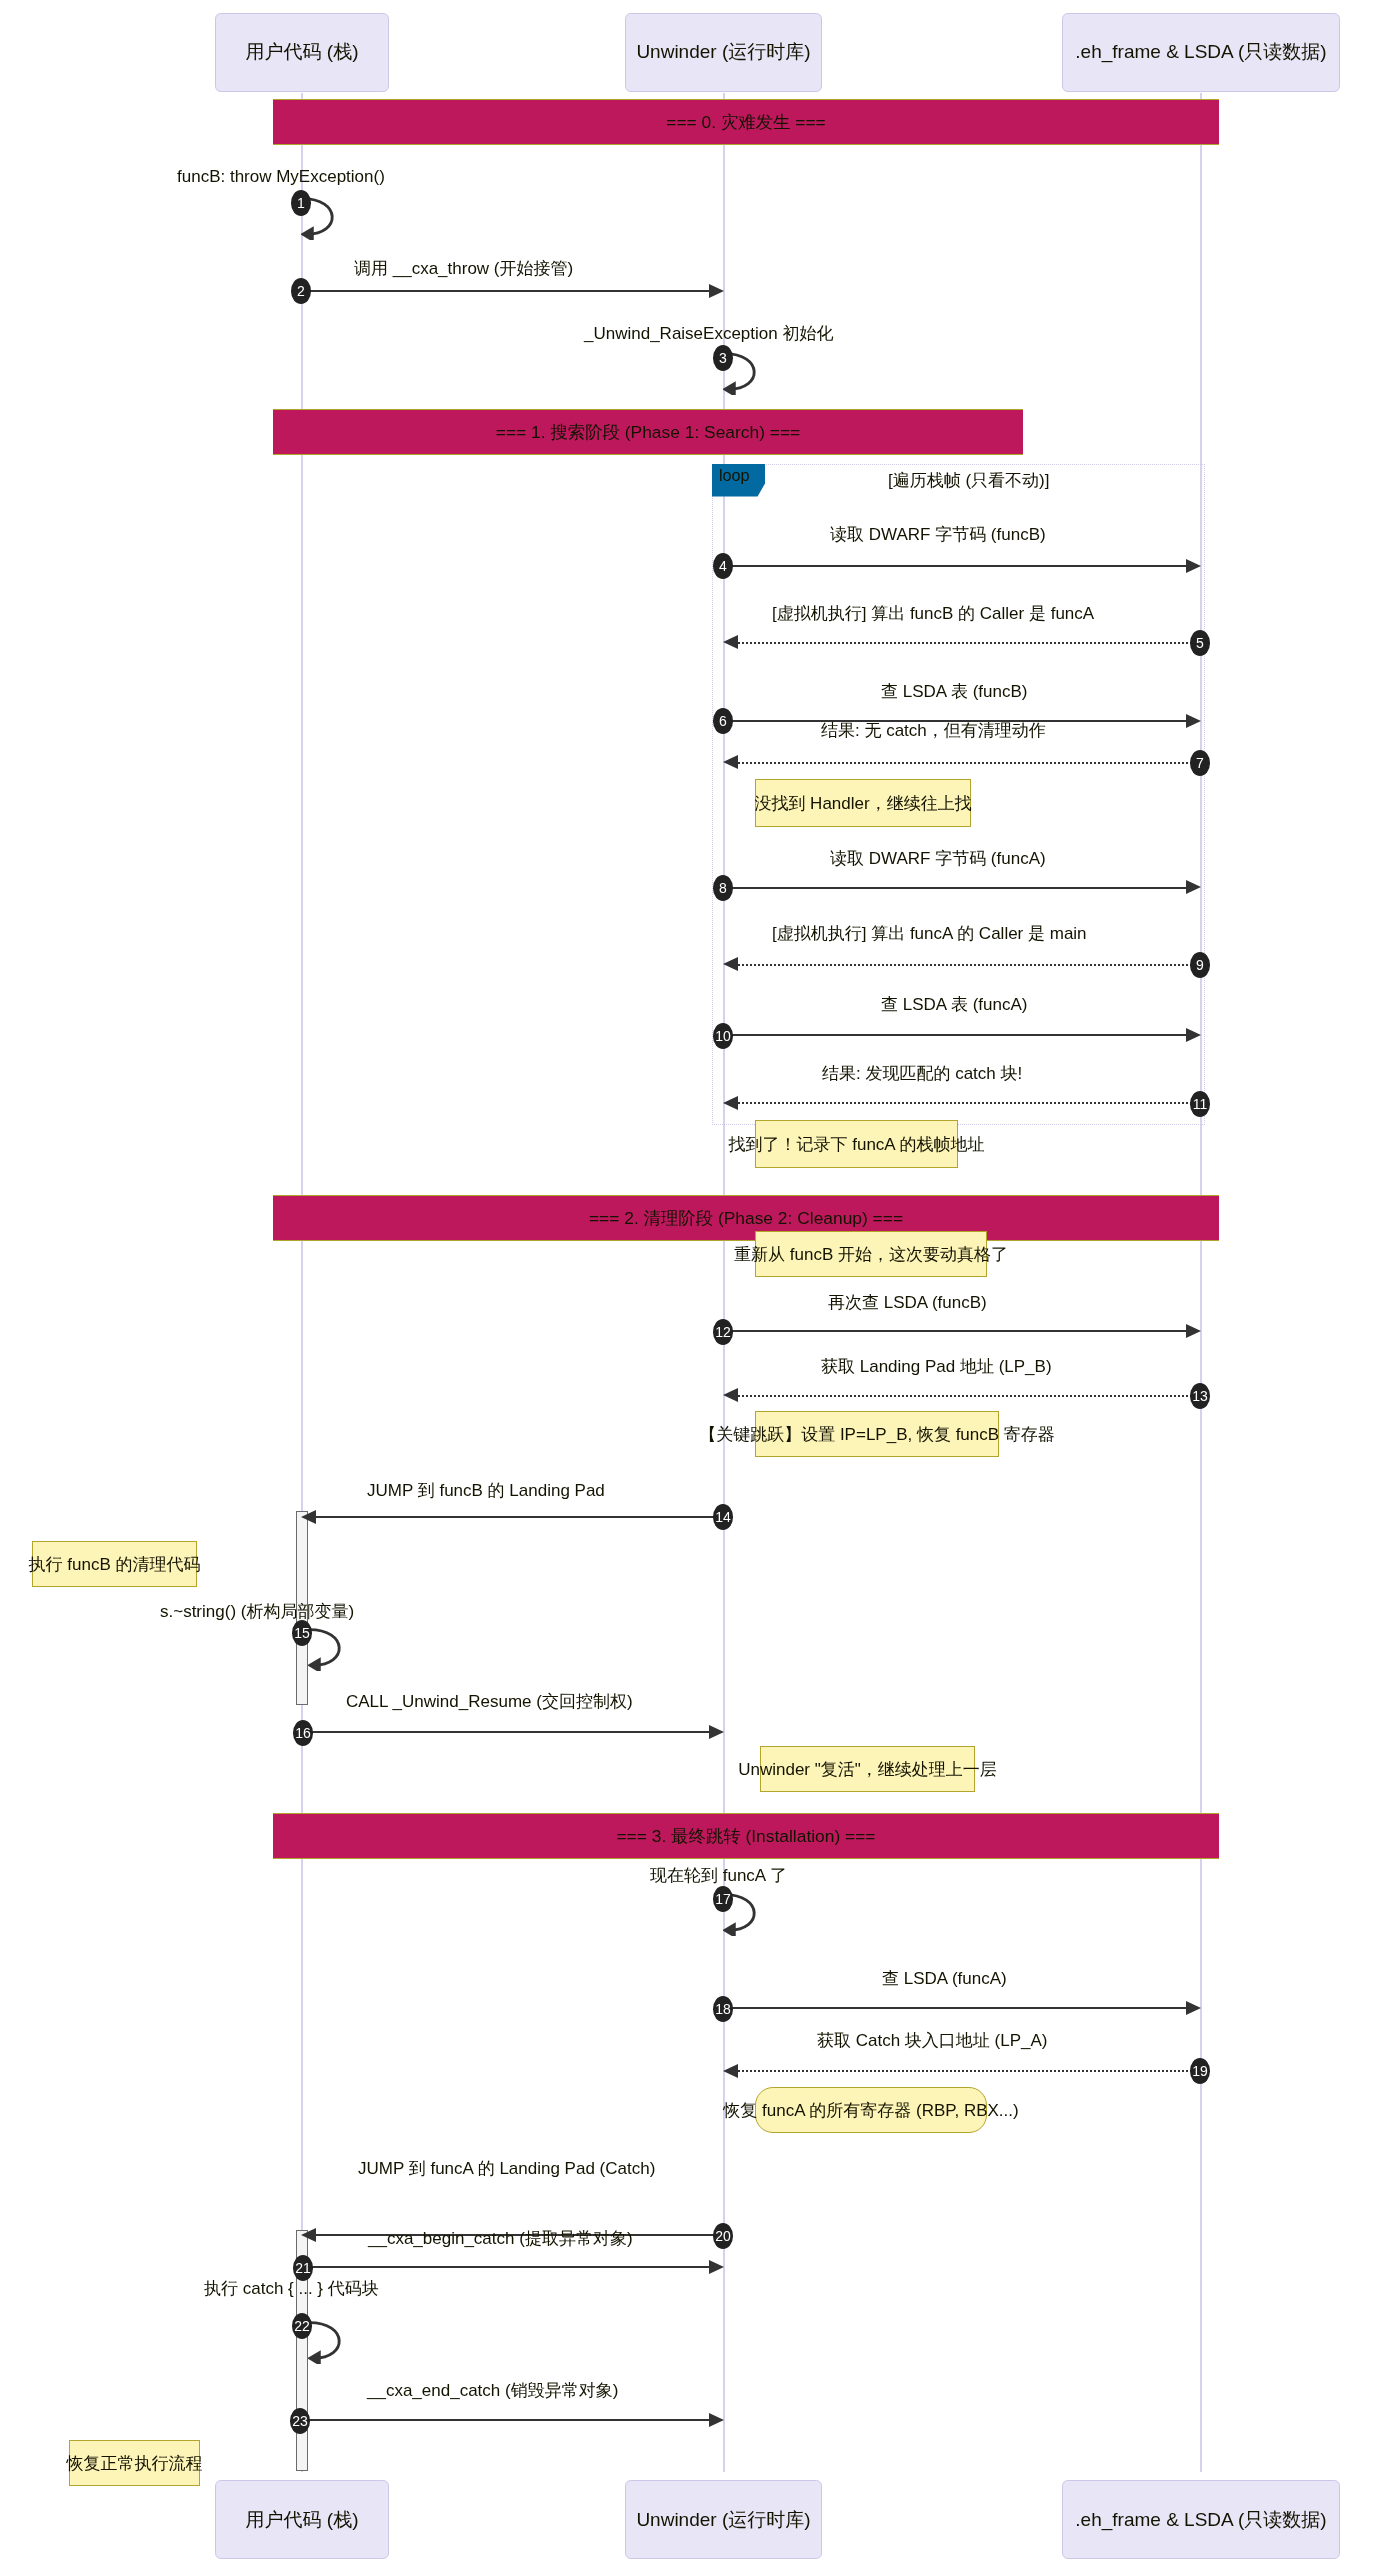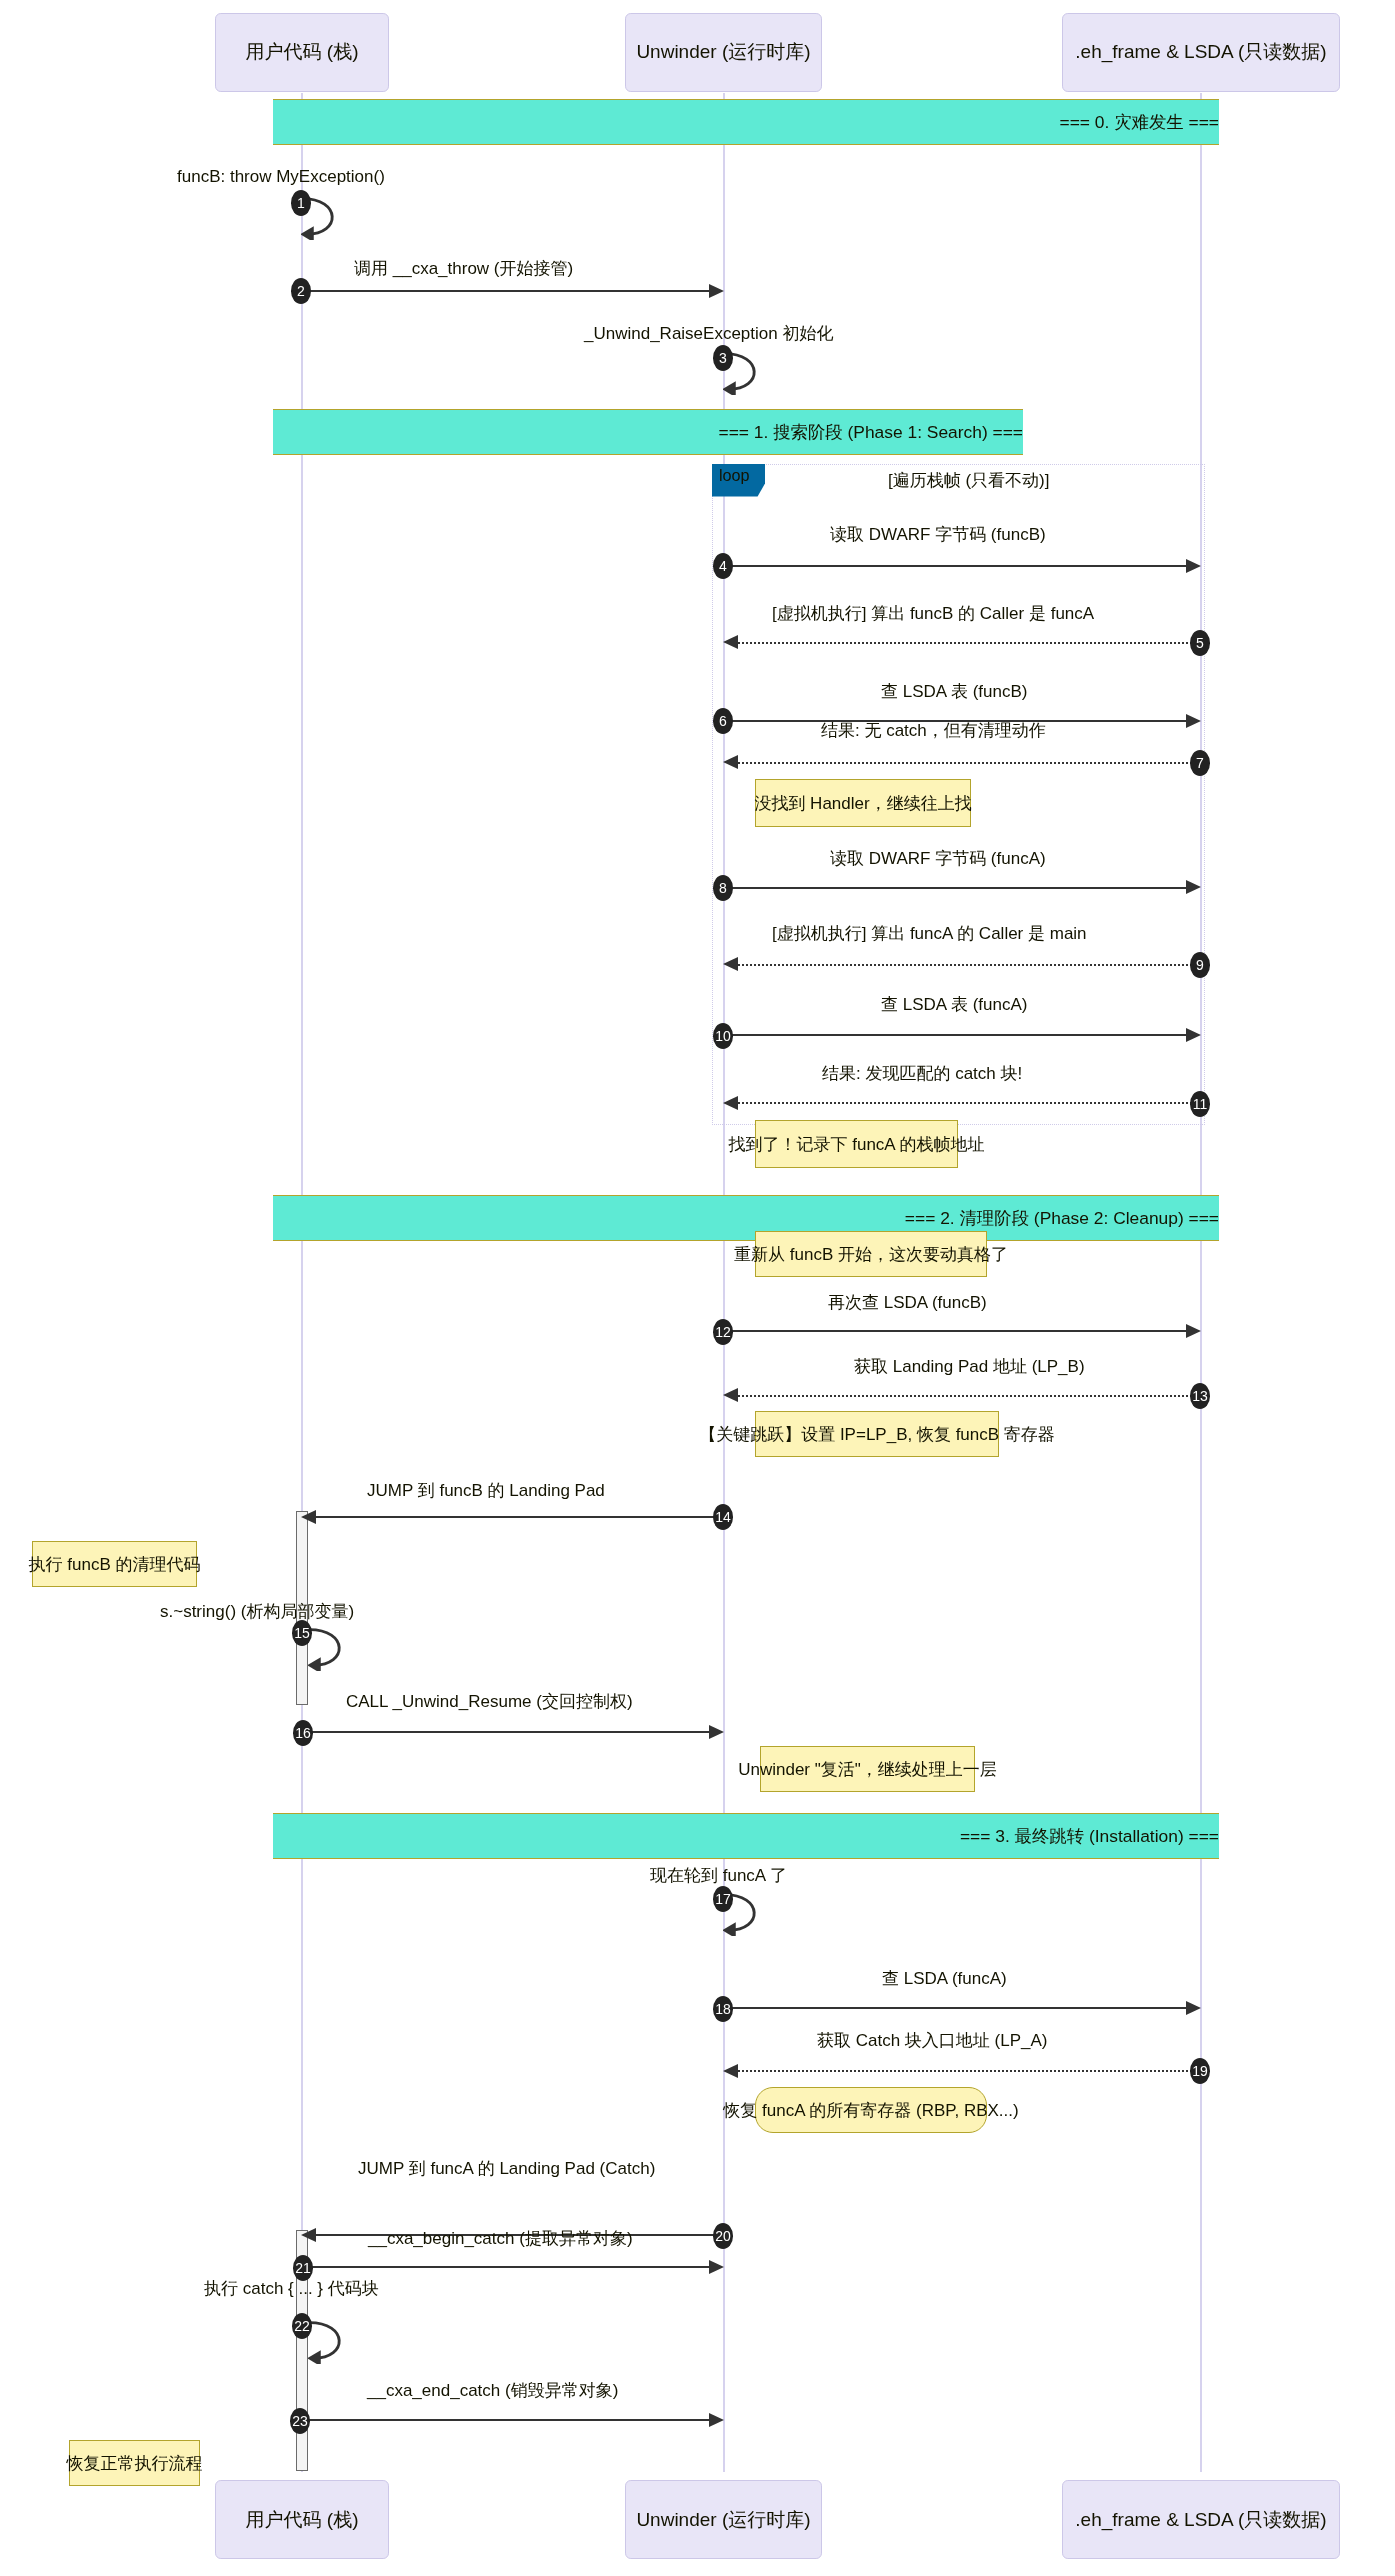--- a/index.html
+++ b/index.html
@@ -33,24 +33,24 @@
     position:absolute;
     width:11.6px;
     background:#f4f4f4;
     border:1.2px solid #6b6b6b;
     box-sizing:border-box;
   }
 
   
   .divider{
     position:absolute;
-    background:#5eead4;
+    background:#be185d;
     border-top:1.7px solid #b3a42c;
     border-bottom:1.7px solid #b3a42c;
-    display:flex;align-items:center;justify-content:flex-end;
+    display:flex;align-items:center;justify-content:center;
     color:#131300;
     font-size:17.4px;
     box-sizing:border-box;
   }
 
   
   .note{
     position:absolute;
     background:#fdf4b8;
     border:1.2px solid #b3a42c;
@@ -253,21 +253,21 @@
 
   <div class="note" style="left:755px;top:1231px;width:232px;height:46px;">
     <span>重新从 funcB 开始，这次要动真格了</span>
   </div>
 
   <div class="msg-label" style="left:828px;top:1291px;">再次查 LSDA (funcB)</div>
   <div class="msg-line" style="left:723px;top:1330px;width:464px;"></div>
   <div class="arrowhead right" style="left:1186px;top:1324px;"></div>
   <div class="seqnum" style="left:713px;top:1319px;">12</div>
 
-  <div class="msg-label" style="left:821px;top:1355px;margin-left:33px;">获取 Landing Pad 地址 (LP_B)</div>
+  <div class="msg-label" style="left:821px;top:1355px;">获取 Landing Pad 地址 (LP_B)</div>
   <div class="msg-line dotted" style="left:738px;top:1395px;width:462px;"></div>
   <div class="arrowhead left" style="left:723px;top:1388px;"></div>
   <div class="seqnum" style="left:1190px;top:1383px;">13</div>
 
   <div class="note" style="left:755px;top:1411px;width:244px;height:46px;">
     <span>【关键跳跃】设置 IP=LP_B, 恢复 funcB 寄存器</span>
   </div>
 
   <div class="msg-label" style="left:367px;top:1479px;">JUMP 到 funcB 的 Landing Pad</div>
   <div class="msg-line" style="left:316px;top:1516px;width:407px;"></div>

